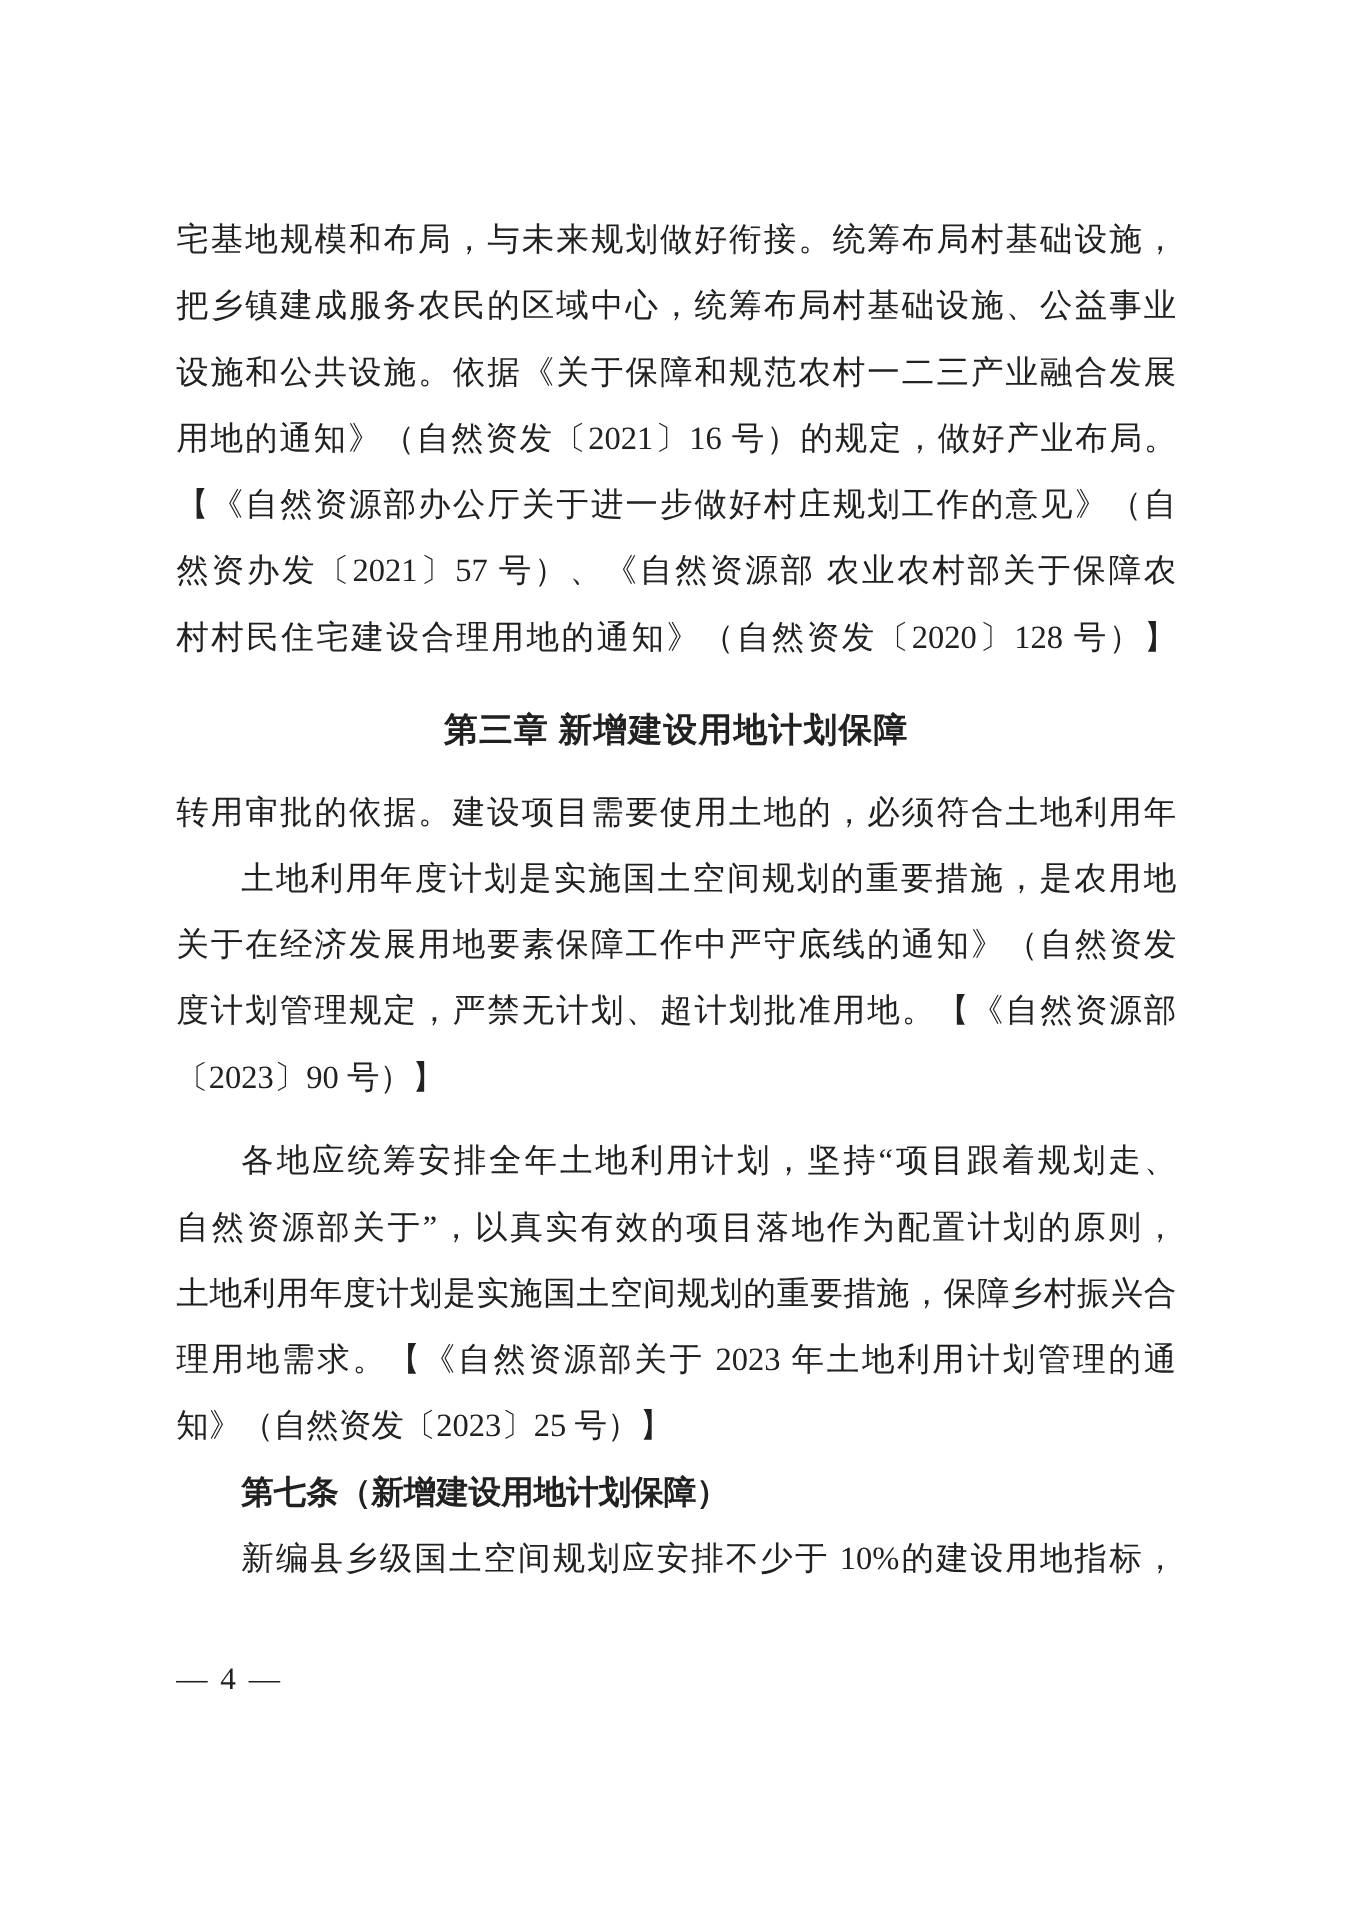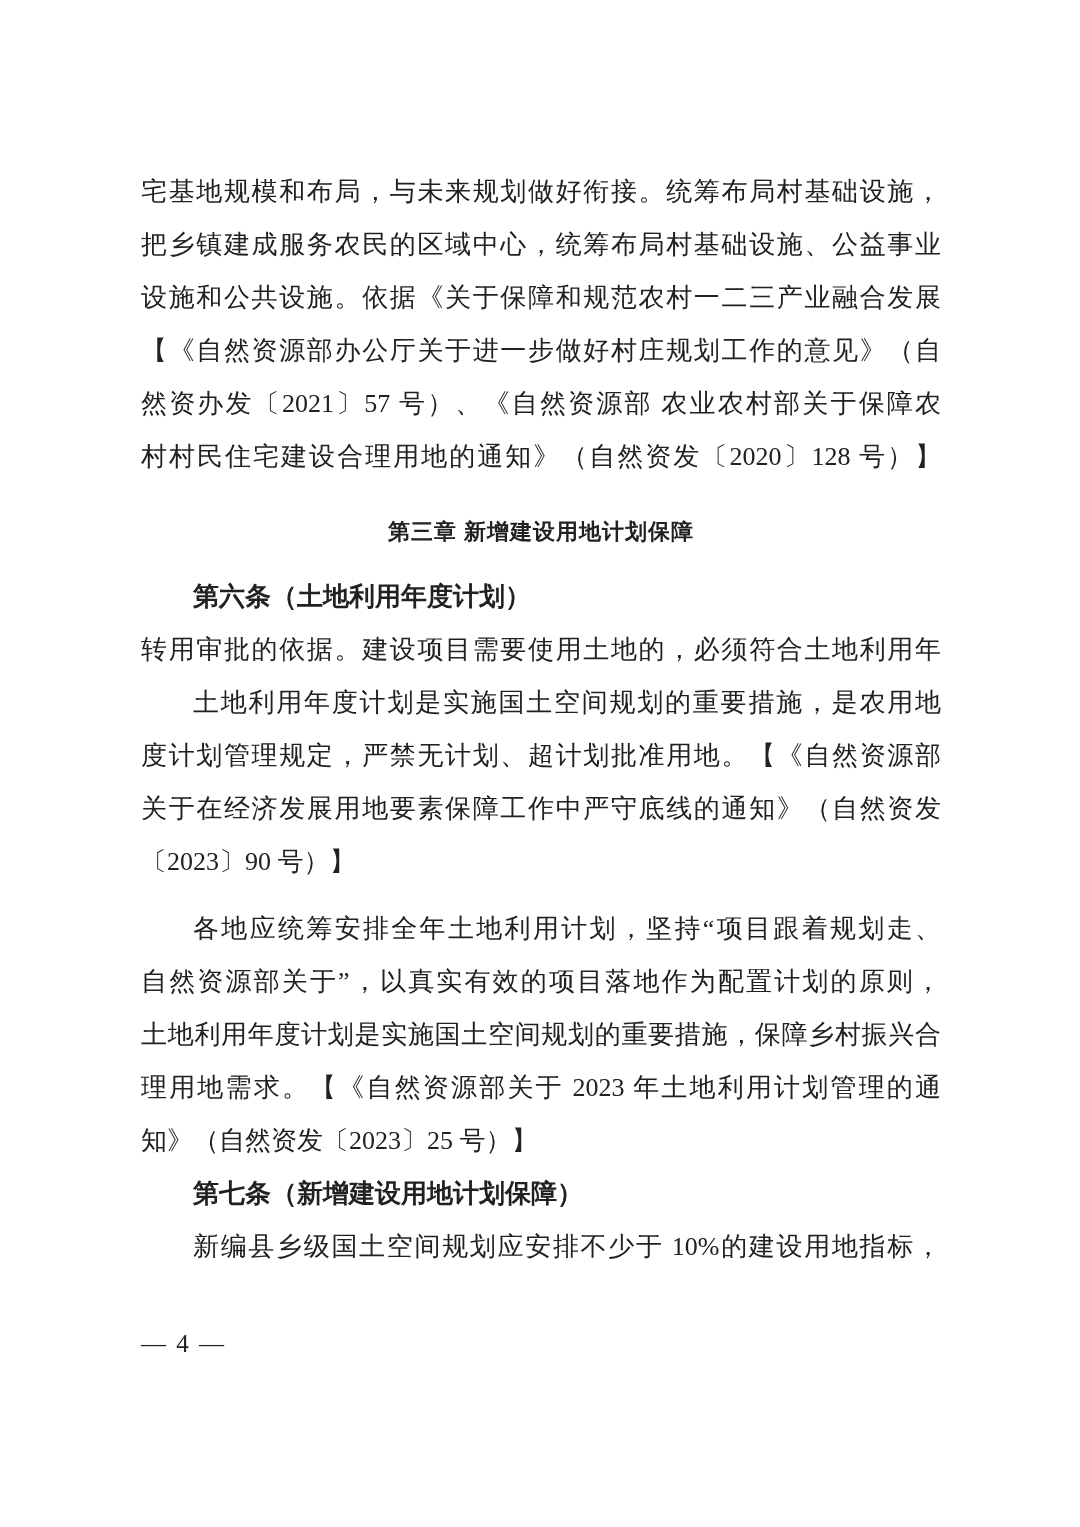--- a/index.html
+++ b/index.html
@@ -37,23 +37,23 @@
     text-justify: inter-character;
   }
   .short {
     text-align: center;
     text-align-last: left;
   }
   .indent {
     text-indent: 2em;
   }
   .chapter-heading {
-    font-family: Liberation Sans, sans-serif;
+    font-family: Liberation Serif, serif;
     font-weight: bold;
-    font-size: 22px;
+    font-size: 27px;
     line-height: 53px;
     height: 53px;
     text-align: center;
     margin: 22px 0 12px 0;
     letter-spacing: 1px;
   }
   .article-heading {
     font-family: "Liberation Sans", "DejaVu Sans", sans-serif;
     font-weight: bold;
     font-size: 26px;
@@ -77,31 +77,31 @@
 </style>
 </head>
 <body>
 
 <div class="page">
   <div class="content">
 
     <p class="line fill">宅基地规模和布局，与未来规划做好衔接。统筹布局村基础设施，</p>
     <p class="line fill">把乡镇建成服务农民的区域中心，统筹布局村基础设施、公益事业</p>
     <p class="line fill">设施和公共设施。依据《关于保障和规范农村一二三产业融合发展</p>
+    <p class="line fill">用地的通知》（自然资发〔2021〕16 号）的规定，做好产业布局。</p>
     <p class="line fill">【《自然资源部办公厅关于进一步做好村庄规划工作的意见》（自</p>
     <p class="line fill">然资办发〔2021〕57 号）、《自然资源部 农业农村部关于保障农</p>
     <p class="line fill">村村民住宅建设合理用地的通知》（自然资发〔2020〕128 号）】</p>
 
     <h2 class="chapter-heading">第三章 新增建设用地计划保障</h2>
 
-    <h3 class="article-heading">第六条（土地利用年度计划）</h3>
     <p class="line fill">转用审批的依据。建设项目需要使用土地的，必须符合土地利用年</p>
     <p class="line fill indent">土地利用年度计划是实施国土空间规划的重要措施，是农用地</p>
+    <p class="line fill">关于在经济发展用地要素保障工作中严守底线的通知》（自然资发</p>
     <p class="line fill">度计划管理规定，严禁无计划、超计划批准用地。【《自然资源部</p>
-    <p class="line fill">关于在经济发展用地要素保障工作中严守底线的通知》（自然资发</p>
     <p class="line short">〔2023〕90 号）】</p>
 
     <p class="line fill indent para-gap">各地应统筹安排全年土地利用计划，坚持“项目跟着规划走、</p>
     <p class="line fill">自然资源部关于”，以真实有效的项目落地作为配置计划的原则，</p>
     <p class="line fill">土地利用年度计划是实施国土空间规划的重要措施，保障乡村振兴合</p>
     <p class="line fill">理用地需求。【《自然资源部关于 2023 年土地利用计划管理的通</p>
     <p class="line short">知》（自然资发〔2023〕25 号）】</p>
 
     <h3 class="article-heading">第七条（新增建设用地计划保障）</h3>
     <p class="line fill indent">新编县乡级国土空间规划应安排不少于 10%的建设用地指标，</p>

